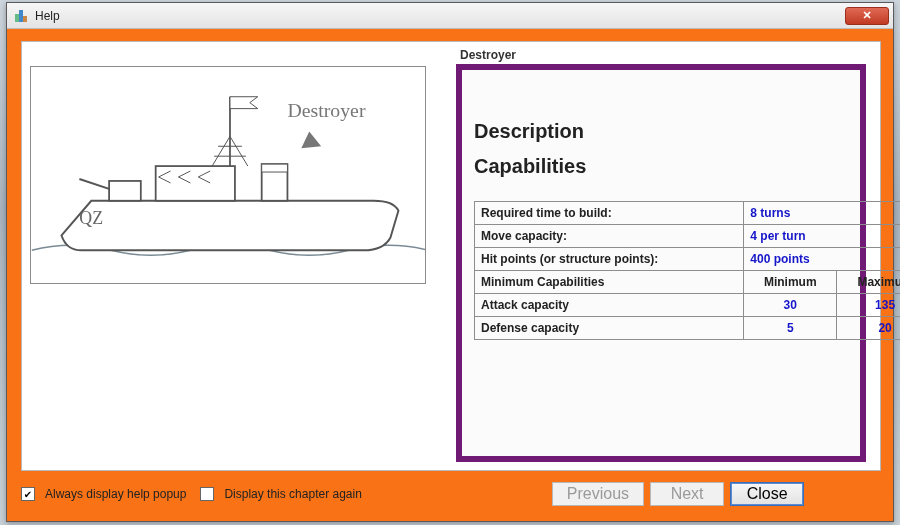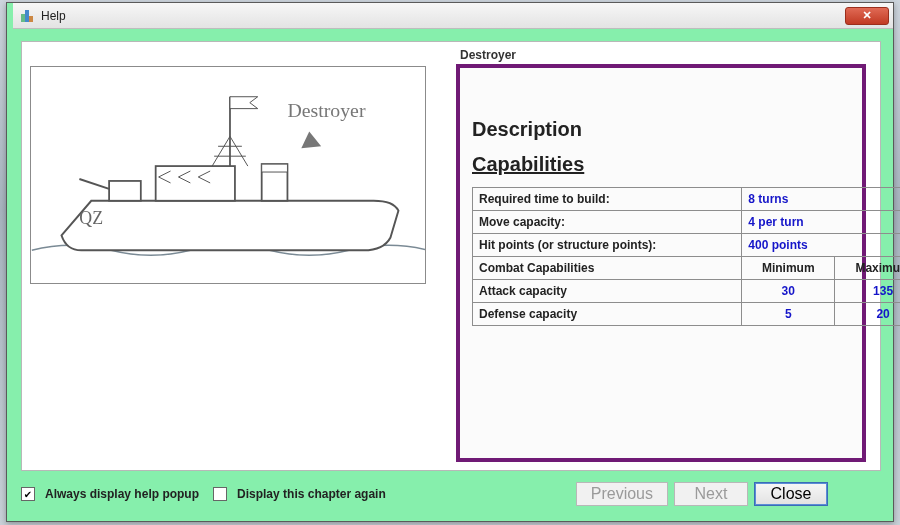--- a/index.html
+++ b/index.html
@@ -1,36 +1,36 @@
 <!DOCTYPE html>
 <html><head>
 <meta charset="utf-8">
 <style>
   * { box-sizing: border-box; }
   html, body { margin:0; padding:0; width:900px; height:525px; font-family: Tahoma, Arial, sans-serif; font-size:12px; }
   body { background: linear-gradient(180deg,#cdd5dd 0%,#a8b4bf 40%,#c8d1d8 100%); }
-  .window { position:absolute; left:6px; top:2px; width:888px; height:520px; background:#86efac; border:1px solid #5a5a5a; box-shadow: 0 2px 6px rgba(0,0,0,0.3); padding-left: 6px; }
+  .window { position:absolute; left:6px; top:2px; width:888px; height:520px; background:#f97316; border:1px solid #5a5a5a; box-shadow: 0 2px 6px rgba(0,0,0,0.3); }
   .titlebar { height:26px; background: linear-gradient(180deg,#f7f7f7,#e3e3e3); border-bottom:1px solid #bdbdbd; display:flex; align-items:center; padding:0 0 0 6px; }
   .titlebar .appicon { width:16px; height:16px; margin-right:6px; }
   .titlebar .title { font-size:12px; color:#222; flex:1; }
   .close-btn { width:44px; height:18px; margin-right:4px; background: linear-gradient(180deg,#e06a55,#c13a23); border:1px solid #9a2e1c; border-radius:3px; display:flex; align-items:center; justify-content:center; color:#fff; font-weight:bold; font-size:11px; cursor:pointer; }
   .content { position:absolute; left:14px; top:38px; width:860px; height:430px; border:1px solid #b8b8b8; background:#fff; padding:0;}
   .imgpanel { position:absolute; left:8px; top:24px; width:396px; height:218px; border:1px solid #8b8b8b; background:#fff; }
   .unit-title { position:absolute; left:438px; top:6px; font-size:12px; font-weight:bold; color:#333; }
-  .rightpanel { position:absolute; left:434px; top:22px; width:410px; height:398px; border:4px solid #701a75; padding:10px 12px 10px 12px; background:#fbfbfb; }
+  .rightpanel { position:absolute; left:434px; top:22px; width:410px; height:398px; border:6px solid #701a75; padding:10px 12px 10px 12px; background:#fbfbfb; }
   .rightpanel h2 { font-size:20px; font-weight:bold; color:#222; margin:40px 0 8px 0; }
-  .rightpanel h2.caps { margin:12px 0 11px 0;text-decoration:underline; }
+  .rightpanel h2.caps { margin:12px 0 23px 0; }
   .desc { font-size:12px; color:#333; font-weight:bold; line-height:1.35; }
   table.caps { border-collapse:collapse; width:460px; }
   table.caps td, table.caps th { border:1px solid #8d8d8d; padding:4px 6px; font-size:12px; text-align:left; font-weight:bold; color:#222;}
   table.caps td.val { color:#1515c9; }
   table.caps td.center { text-align:center; }
   .footer { position:absolute; left:14px; bottom:12px; height:30px; display:flex; align-items:center; gap:6px; }
   .checkbox { width:14px; height:14px; border:1px solid #666; background:#fff; display:inline-flex; align-items:center; justify-content:center; font-size:10px; margin-right:4px; cursor:pointer;}
-  .chk-label { font-size:12px; font-weight:bold; color:#222; margin-right:8px; }
+  .chk-label { font-size:12px; font-weight:normal; color:#222; margin-right:8px; }
   .btn { min-width:74px; height:24px; border:1px solid #7f7f7f; background:linear-gradient(180deg,#f7f7f7,#e2e2e2); padding:0 14px; font-size:16px; cursor:pointer; display:inline-flex; align-items:center; justify-content:center;}
   .btn.disabled { color:#9a9a9a; border-color:#b8b8b8; background:#f1f1f1; cursor:default;}
   .btn.focus { box-shadow: 0 0 0 1px #5b8dd6 inset; border-color:#3b6db6;}
   svg.sketch { width:100%; height:100%; display:block; }
   .spacer { width:170px; }
 </style>
 </head>
 <body>
 
 <div class="window">
@@ -102,21 +102,21 @@
         </tr>
         <tr>
           <td>Move capacity:</td>
           <td class="val" colspan="2">4 per turn</td>
         </tr>
         <tr>
           <td>Hit points (or structure points):</td>
           <td class="val" colspan="2">400 points</td>
         </tr>
         <tr>
-          <td>Combat Capabilities</td>
+          <td>Minimum Capabilities</td>
           <td class="center">Minimum</td>
           <td class="center">Maximum</td>
         </tr>
         <tr>
           <td>Attack capacity</td>
           <td class="val center">30</td>
           <td class="val center">135</td>
         </tr>
         <tr>
           <td>Defense capacity</td>

